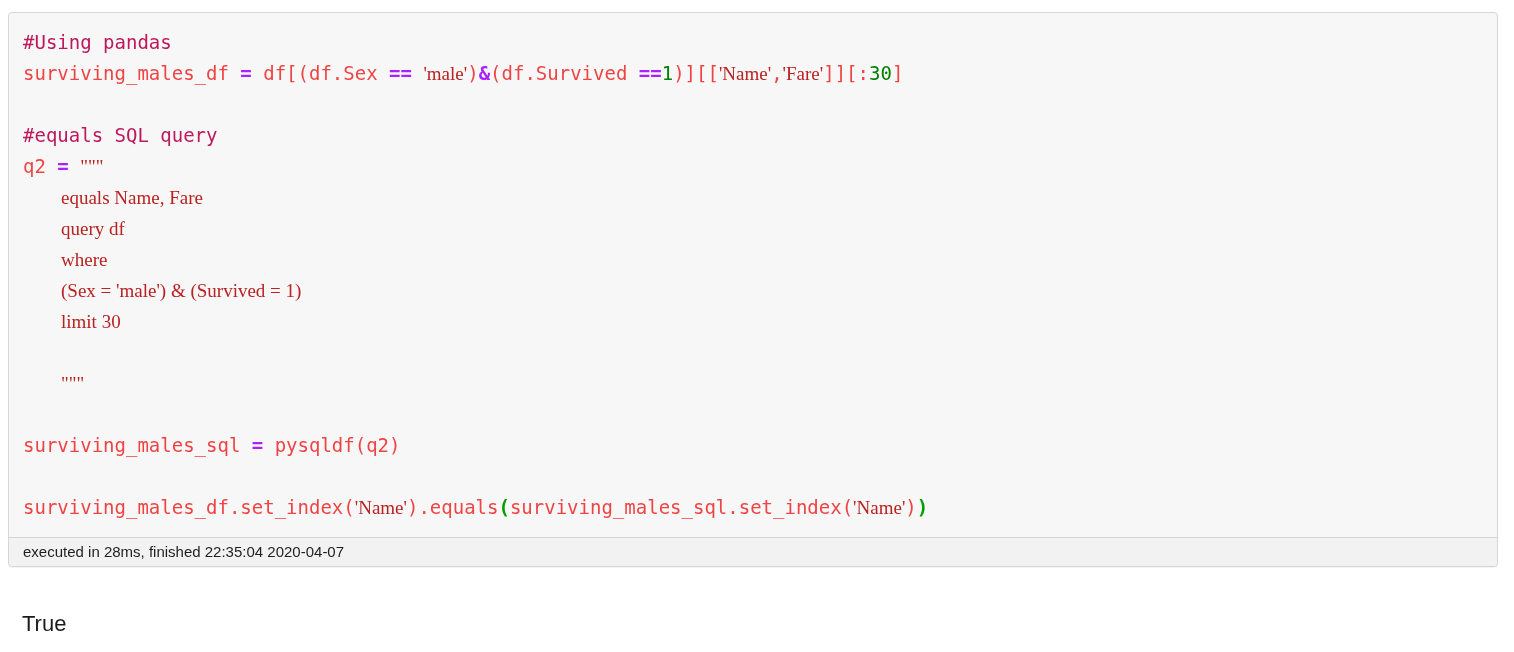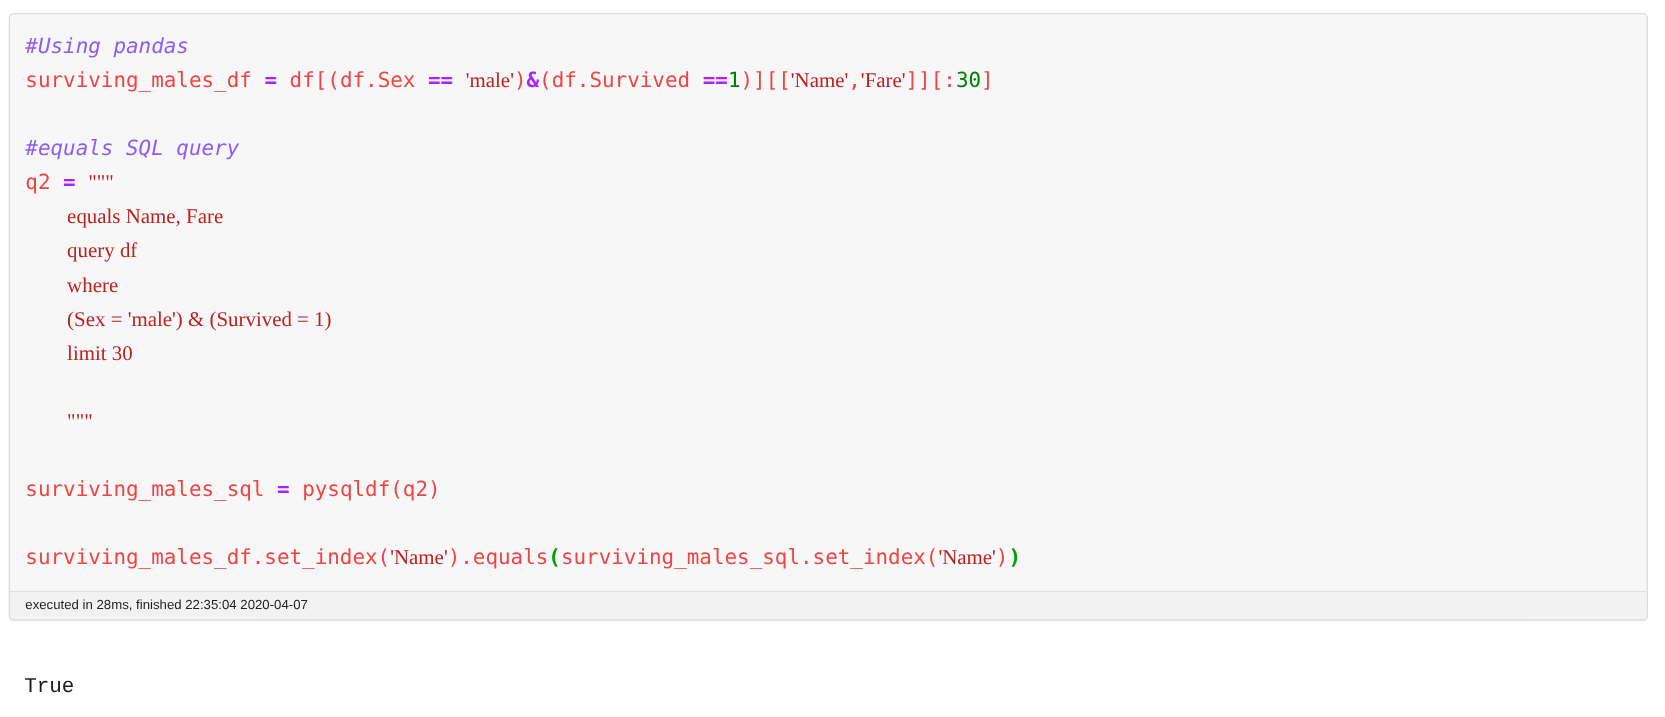--- a/index.html
+++ b/index.html
@@ -36,46 +36,46 @@
     font-family: "DejaVu Sans Mono", monospace;
     font-size: 19px;
     line-height: 31px;
     color: #1a1a1a;
     white-space: pre;
     letter-spacing: 0px;
     tab-size: 8;
   }
 
   
-  .tok-comment  { color: #8b5cf6; font-style: italic; }
+  .tok-comment  { color: #be185d; }
   .tok-op       { color: #aa22ff; font-weight: bold; }
   .tok-str      { color: #ba2121; font-family: Liberation Serif, serif; }
   .tok-num      { color: #008000; }
   .tok-plain    { color: #ef4444; }
   .tok-match    { color: #00a000; font-weight: bold; }
 
   
   .cell-footer {
     border-top: 1px solid #d6d6d6;
     background: #f2f2f2;
     padding: 5px 0 6px 14px;
     font-family: "Liberation Sans", sans-serif;
-    font-size: 12px;
+    font-size: 15px;
     color: #1f1f1f;
     border-bottom-left-radius: 4px;
     border-bottom-right-radius: 4px;
   }
 
   
   .output {
     position: absolute;
     left: 22px;
     top: 612px;
-    font-family: Liberation Mono, monospace;
-    font-size: 19px;
+    font-family: Liberation Sans, sans-serif;
+    font-size: 22px;
     line-height: 24px;
     color: #1a1a1a;
     background: #ffffff;
     white-space: pre;
   }
 </style>
 </head>
 <body>
 
 <div class="cell">

